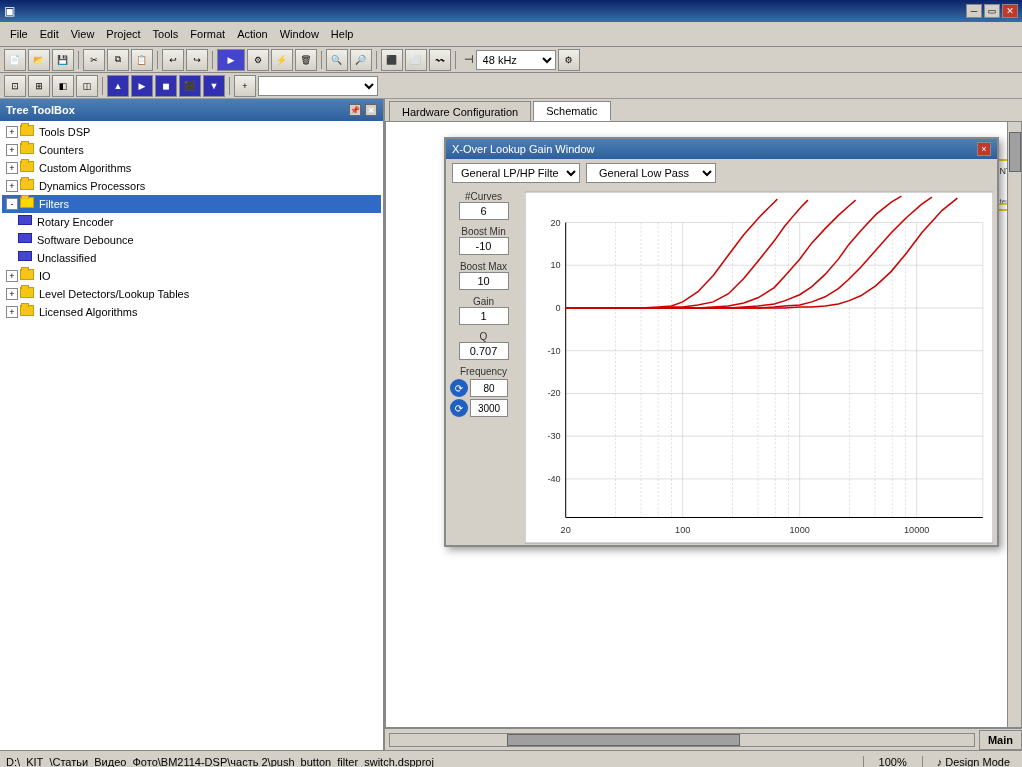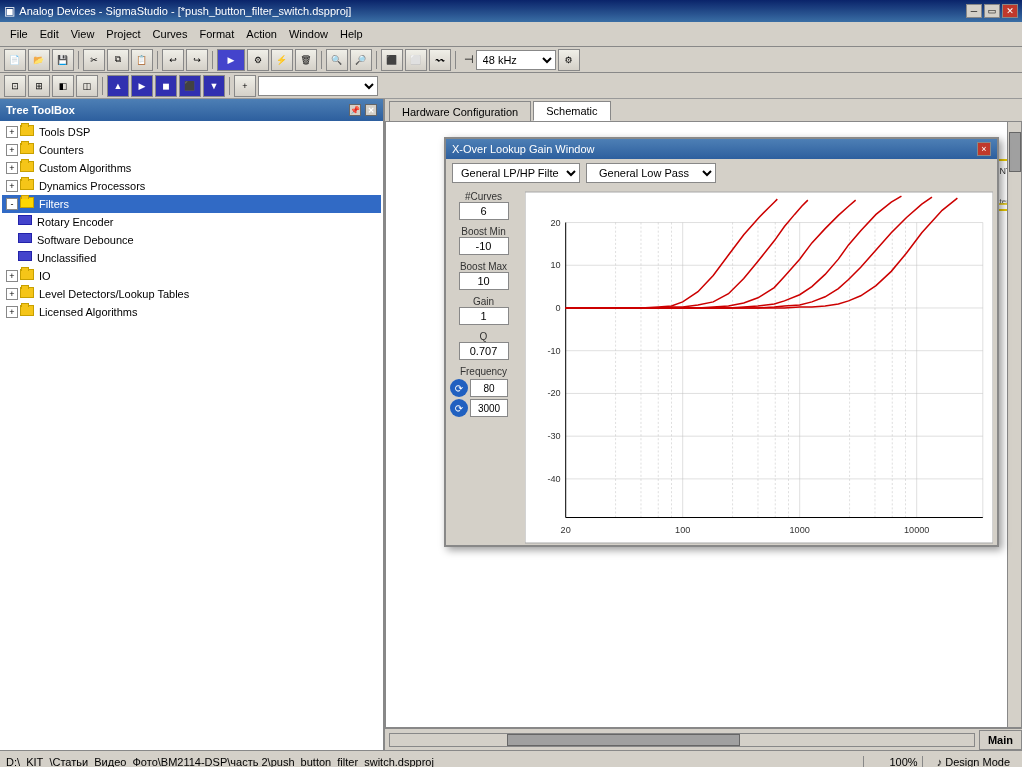--- a/index.html
+++ b/index.html
@@ -65,52 +65,51 @@
     .popup-field label { font-size: 10px; display: block; text-align: center; color: #333; }
     .popup-field input { width: 52px; height: 18px; border: 1px solid #888; background: white; text-align: center; font-size: 11px; padding: 0 2px; }
     .freq-btn { width: 18px; height: 18px; background: #2060c0; border-radius: 50%; display: inline-flex; align-items: center; justify-content: center; color: white; font-size: 10px; cursor: pointer; margin-right: 2px; }
 
     
     .chart-area { flex: 1; padding: 4px; position: relative; }
 
     
     .status-bar { height: 22px; background: #d4d0c8; border-top: 1px solid #888; display: flex; align-items: center; padding: 0 6px; font-size: 11px; gap: 8px; }
     .status-path { flex: 1; }
-    .status-zoom { width: 60px; text-align: right; border-left: 1px solid #888; border-right: 1px solid #888; padding: 0 4px; }
+    .status-zoom { width: 60px; text-align: center; border-left: 1px solid #888; border-right: 1px solid #888; padding: 0 4px; }
     .status-mode { padding: 0 6px; }
 
     .tb-icon { font-size: 9px; }
 
     
     .grid-line { stroke: #c0c0c0; stroke-width: 0.5; }
     .axis-line { stroke: #000; stroke-width: 1; }
     .curve-line { stroke: #cc0000; stroke-width: 1.5; fill: none; }
     .axis-label { font-size: 9px; fill: #333; }
   </style>
 </head>
 <body>
 
 <div class="title-bar">
   <div class="title-bar-left">
     <span style="font-size:12px;">▣</span>
-    <span>Analog Devices - SigmaStudio - [*push_button_filter_switch.dspproj]</span>
   </div>
   <div class="title-bar-right">
     <div class="title-btn">─</div>
     <div class="title-btn">▭</div>
     <div class="title-btn close">✕</div>
   </div>
 </div>
 
 <div class="menu-bar">
   <span class="menu-item">File</span>
   <span class="menu-item">Edit</span>
   <span class="menu-item">View</span>
   <span class="menu-item">Project</span>
-  <span class="menu-item">Curves</span>
+  <span class="menu-item">Tools</span>
   <span class="menu-item">Format</span>
   <span class="menu-item">Action</span>
   <span class="menu-item">Window</span>
   <span class="menu-item">Help</span>
 </div>
 
 <div class="toolbar">
   <div class="tb-btn">
       <span class="tb-icon">📄</span>
     </div>

